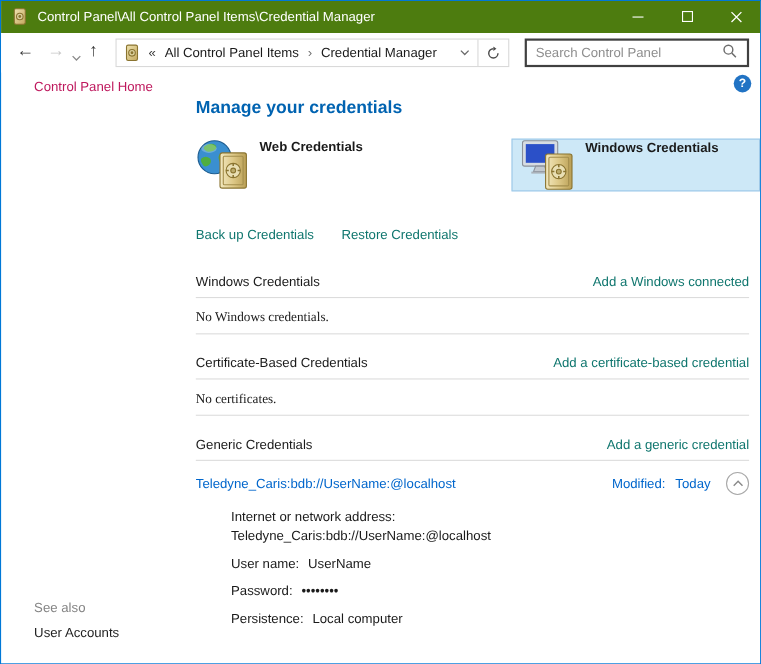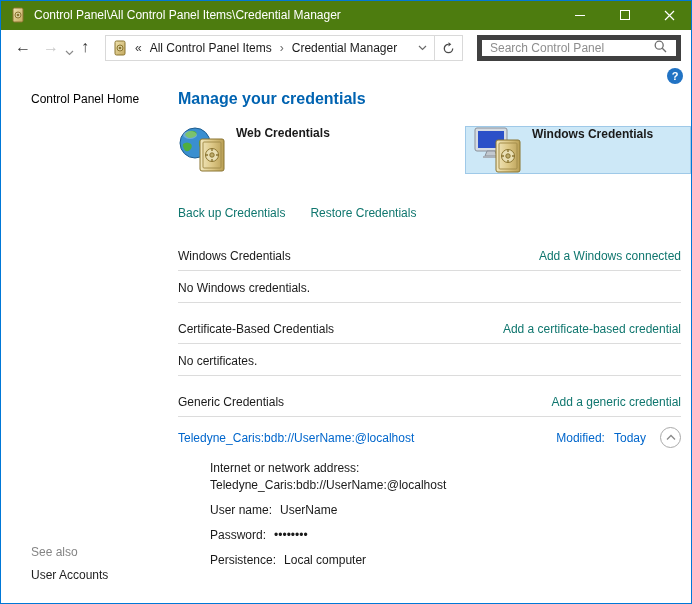--- a/index.html
+++ b/index.html
@@ -24,27 +24,27 @@
   .nav-chevron { position: absolute; left: 64px; top: 15px; }
   .nav-up { left: 80px; color: #3b3b3b; }
   .addressbar { position: absolute; left: 104px; top: 5px; width: 358px; height: 26px; border: 1px solid #d9d9d9; display: flex; align-items: center; background: #fff; }
   .addressbar .crumb-icon { width: 16px; height: 16px; margin-left: 6px; flex: 0 0 auto; }
   .crumb-chevrons { color: #3b3b3b; margin: 0 6px 0 7px; }
   .crumb { color: #1a1a1a; white-space: nowrap; padding: 1px 2px; }
   .crumb-sep { color: #6d6d6d; margin: 0 6px; font-size: 12px; }
   .addr-right { margin-left: auto; display: flex; align-items: center; height: 100%; }
   .addr-dd { width: 24px; display: flex; justify-content: center; }
   .refresh-seg { width: 28px; height: 100%; border-left: 1px solid #d9d9d9; display: flex; align-items: center; justify-content: center; }
-  .searchbox { position: absolute; left: 476px; top: 5px; width: 204px; height: 26px; border: 5px solid #404040; display: flex; align-items: center; background: #fff; }
+  .searchbox { position: absolute; left: 476px; top: 5px; width: 204px; height: 26px; border: 2px solid #404040; display: flex; align-items: center; background: #fff; }
   .searchbox input { flex: 1; border: 0; outline: none; padding: 0 0 0 8px; font: 12px "Liberation Sans", sans-serif; color: #1a1a1a; background: transparent; min-width: 0; }
   .searchbox input::placeholder { color: #8e8e8e; opacity: 1; }
   .searchbox .mag { margin: 0 9px 0 4px; flex: 0 0 auto; }
 
   
-  .sidebar-home { position: absolute; left: 30px; top: 91px; color: #000000; cursor: pointer; }
+  .sidebar-home { position: absolute; left: 30px; top: 71px; color: #be185d; cursor: pointer; }
   .see-also { position: absolute; left: 30px; top: 544px; color: #848484; }
   .sidebar-link { position: absolute; left: 30px; top: 567px; color: #1f1f1f; cursor: pointer; }
 
   
   .help { position: absolute; left: 666px; top: 67px; width: 16px; height: 16px; border-radius: 50%; background: #2173c4; color: #fff; font-weight: bold; font-size: 11px; display: flex; align-items: center; justify-content: center; cursor: pointer; }
 
   
   .content { position: absolute; left: 177px; top: 65px; width: 503px; }
   h1.page-title { margin-top: 24px; font-size: 16px; font-weight: 700; color: #0063b1; }
   .page-desc { margin-top: 9px; line-height: 16px; width: 492px; color: #1a1a1a; }
@@ -56,21 +56,21 @@
   .tile-win { margin-left: auto; margin-right: -10px; width: 226px; background: #cde8f7; border: 1px solid #9fc9e8; padding-left: 8px; }
   .ic-back { position: absolute; left: 0; top: 0; }
   .ic-safe { position: absolute; right: 3px; bottom: 0; }
 
   .cred-actions { margin-top: 32px; display: flex; gap: 25px; }
   a.blue, .blue { color: #0f766e; text-decoration: none; cursor: pointer; }
 
   .section-head { display: flex; align-items: baseline; justify-content: space-between; }
   .section-title { color: #1a1a1a; }
   .rule { border-bottom: 1px solid #dcdcdc; margin-top: 7px; }
-  .empty-line { margin-top: 10px; }
+  .empty-line { margin-top: 10px; font-family: Liberation Serif, serif; }
   .s1 { margin-top: 29px; }
   .s-gap { margin-top: 19px; }
 
   .cred-row { margin-top: 10px; display: flex; align-items: center; }
   .cred-name { color: #0066cc; cursor: pointer; }
   .cred-right { margin-left: auto; display: flex; align-items: center; gap: 9px; }
   .modified { color: #0066cc; }
   .chev-circle { width: 21px; height: 21px; border-radius: 50%; border: 1px solid #a9a9a9; display: flex; align-items: center; justify-content: center; cursor: pointer; background: #fff; margin-left: 5px; }
 
   .cred-details { margin-left: 32px; margin-top: 12px; }

